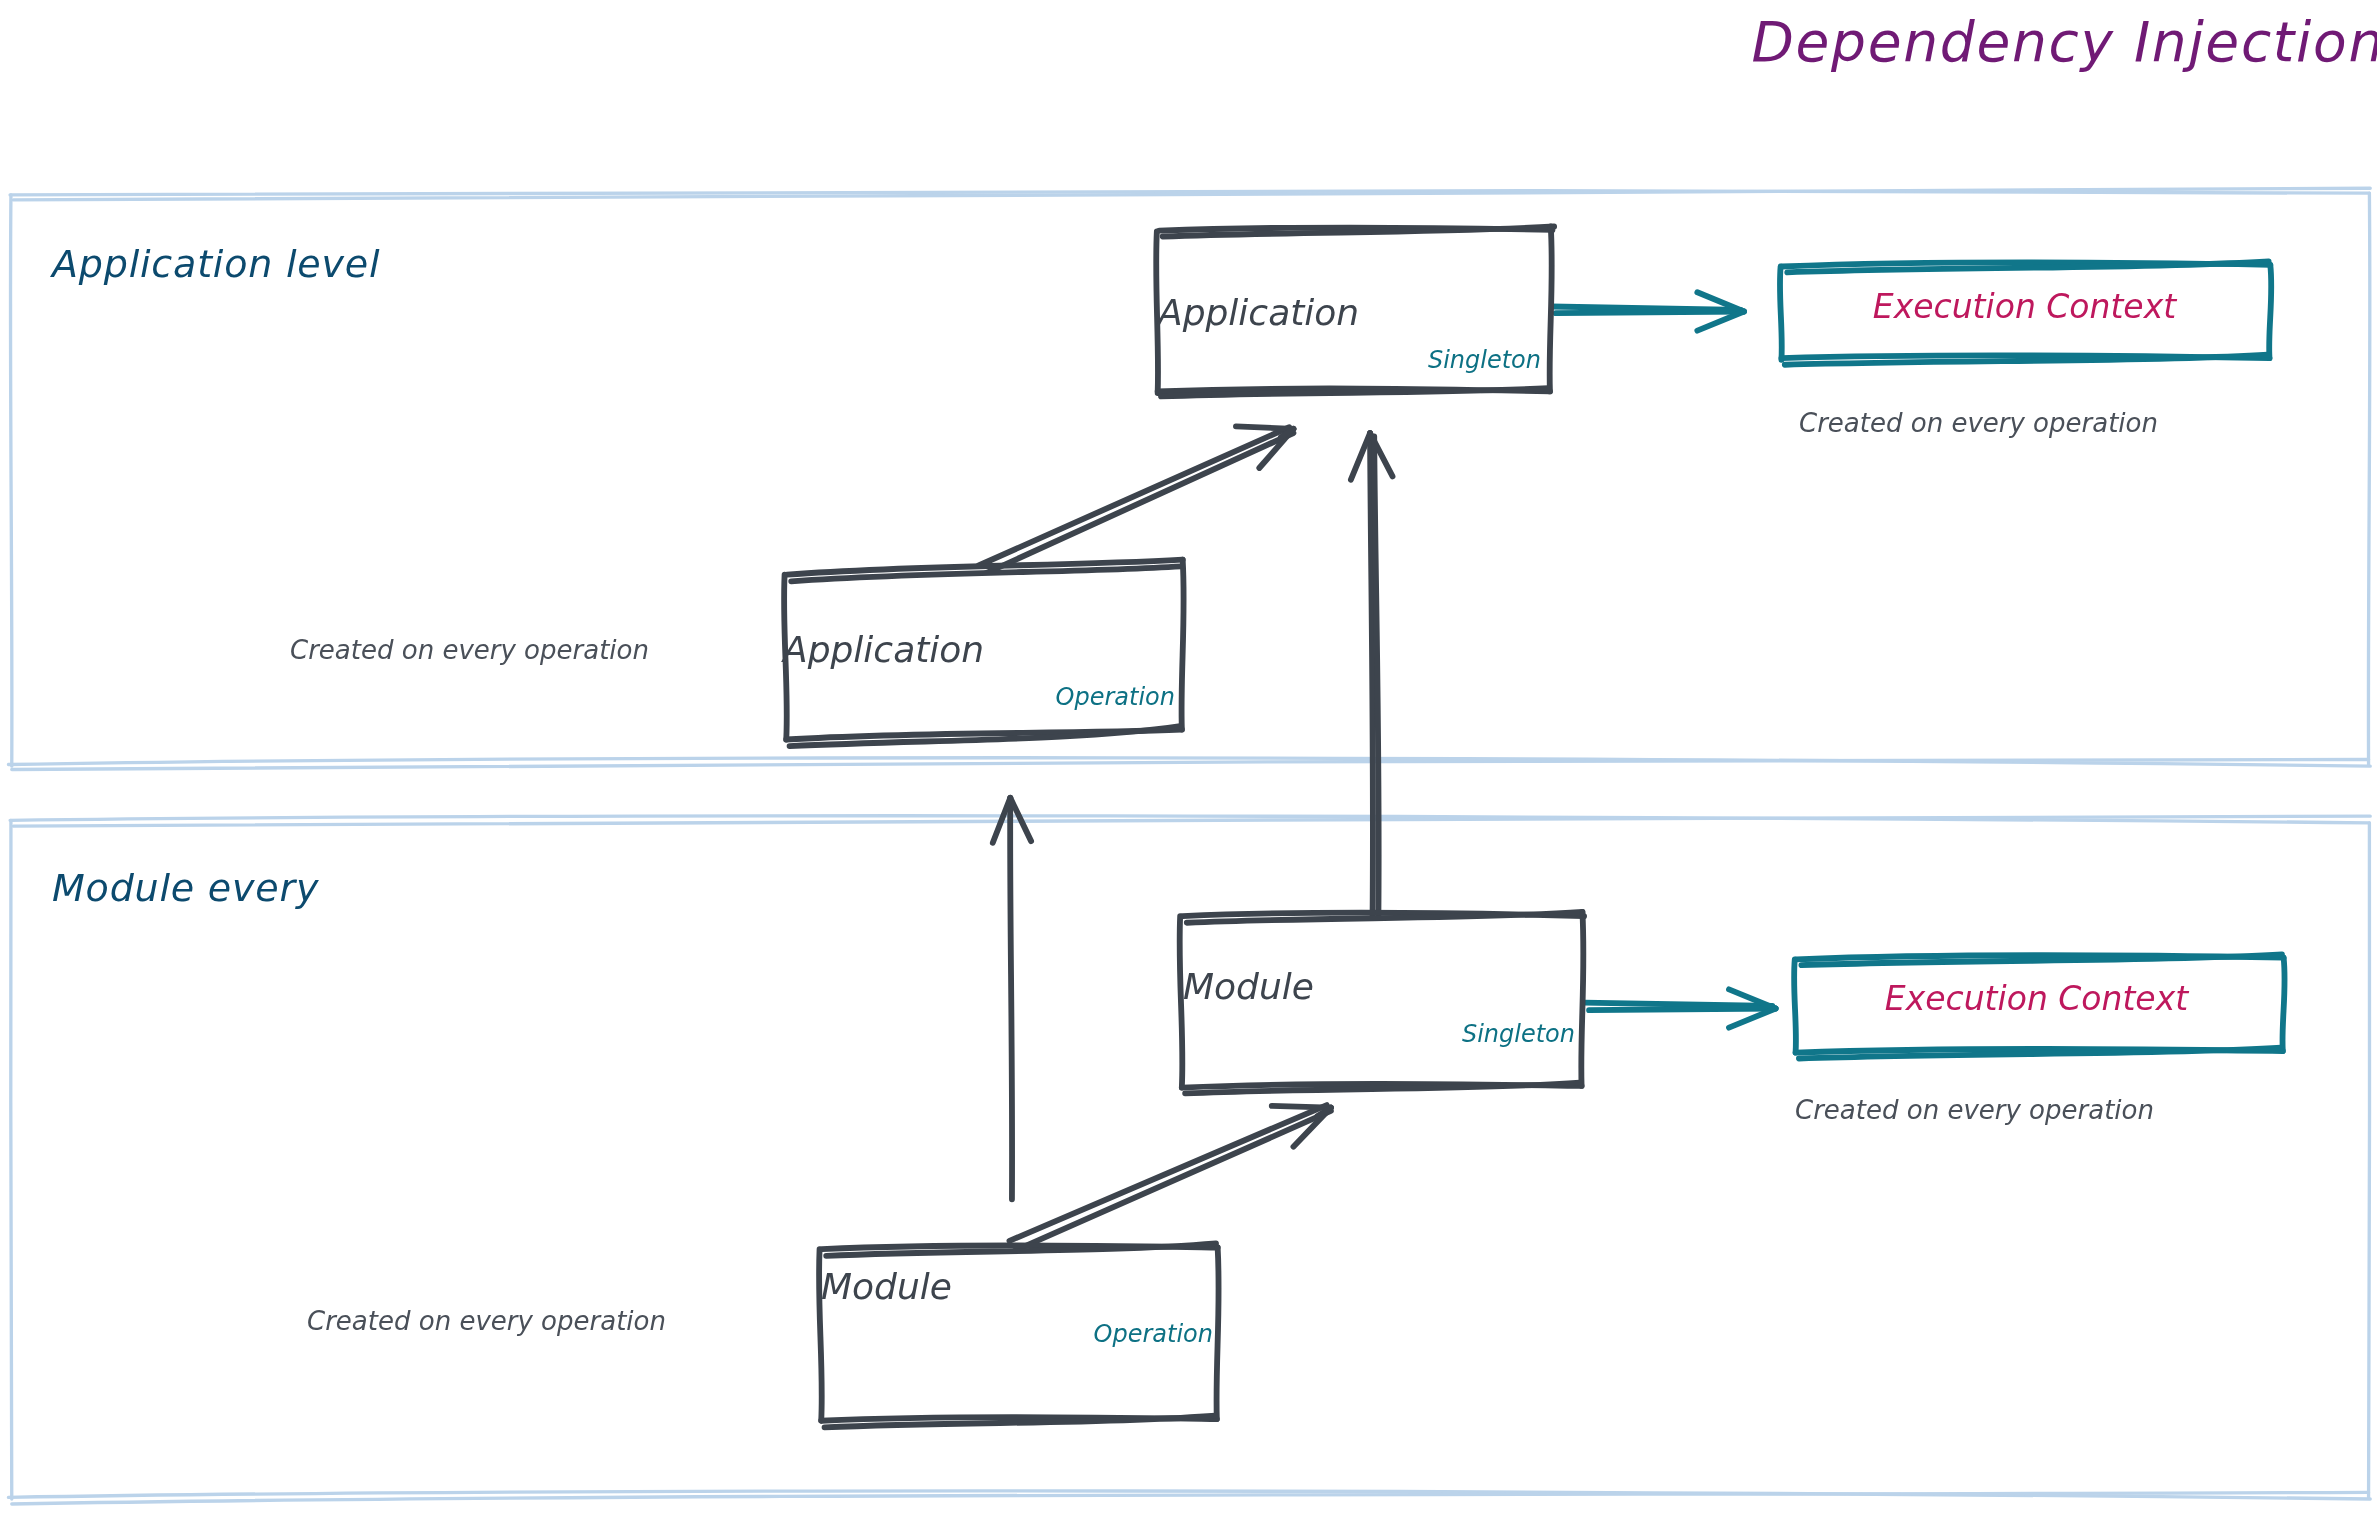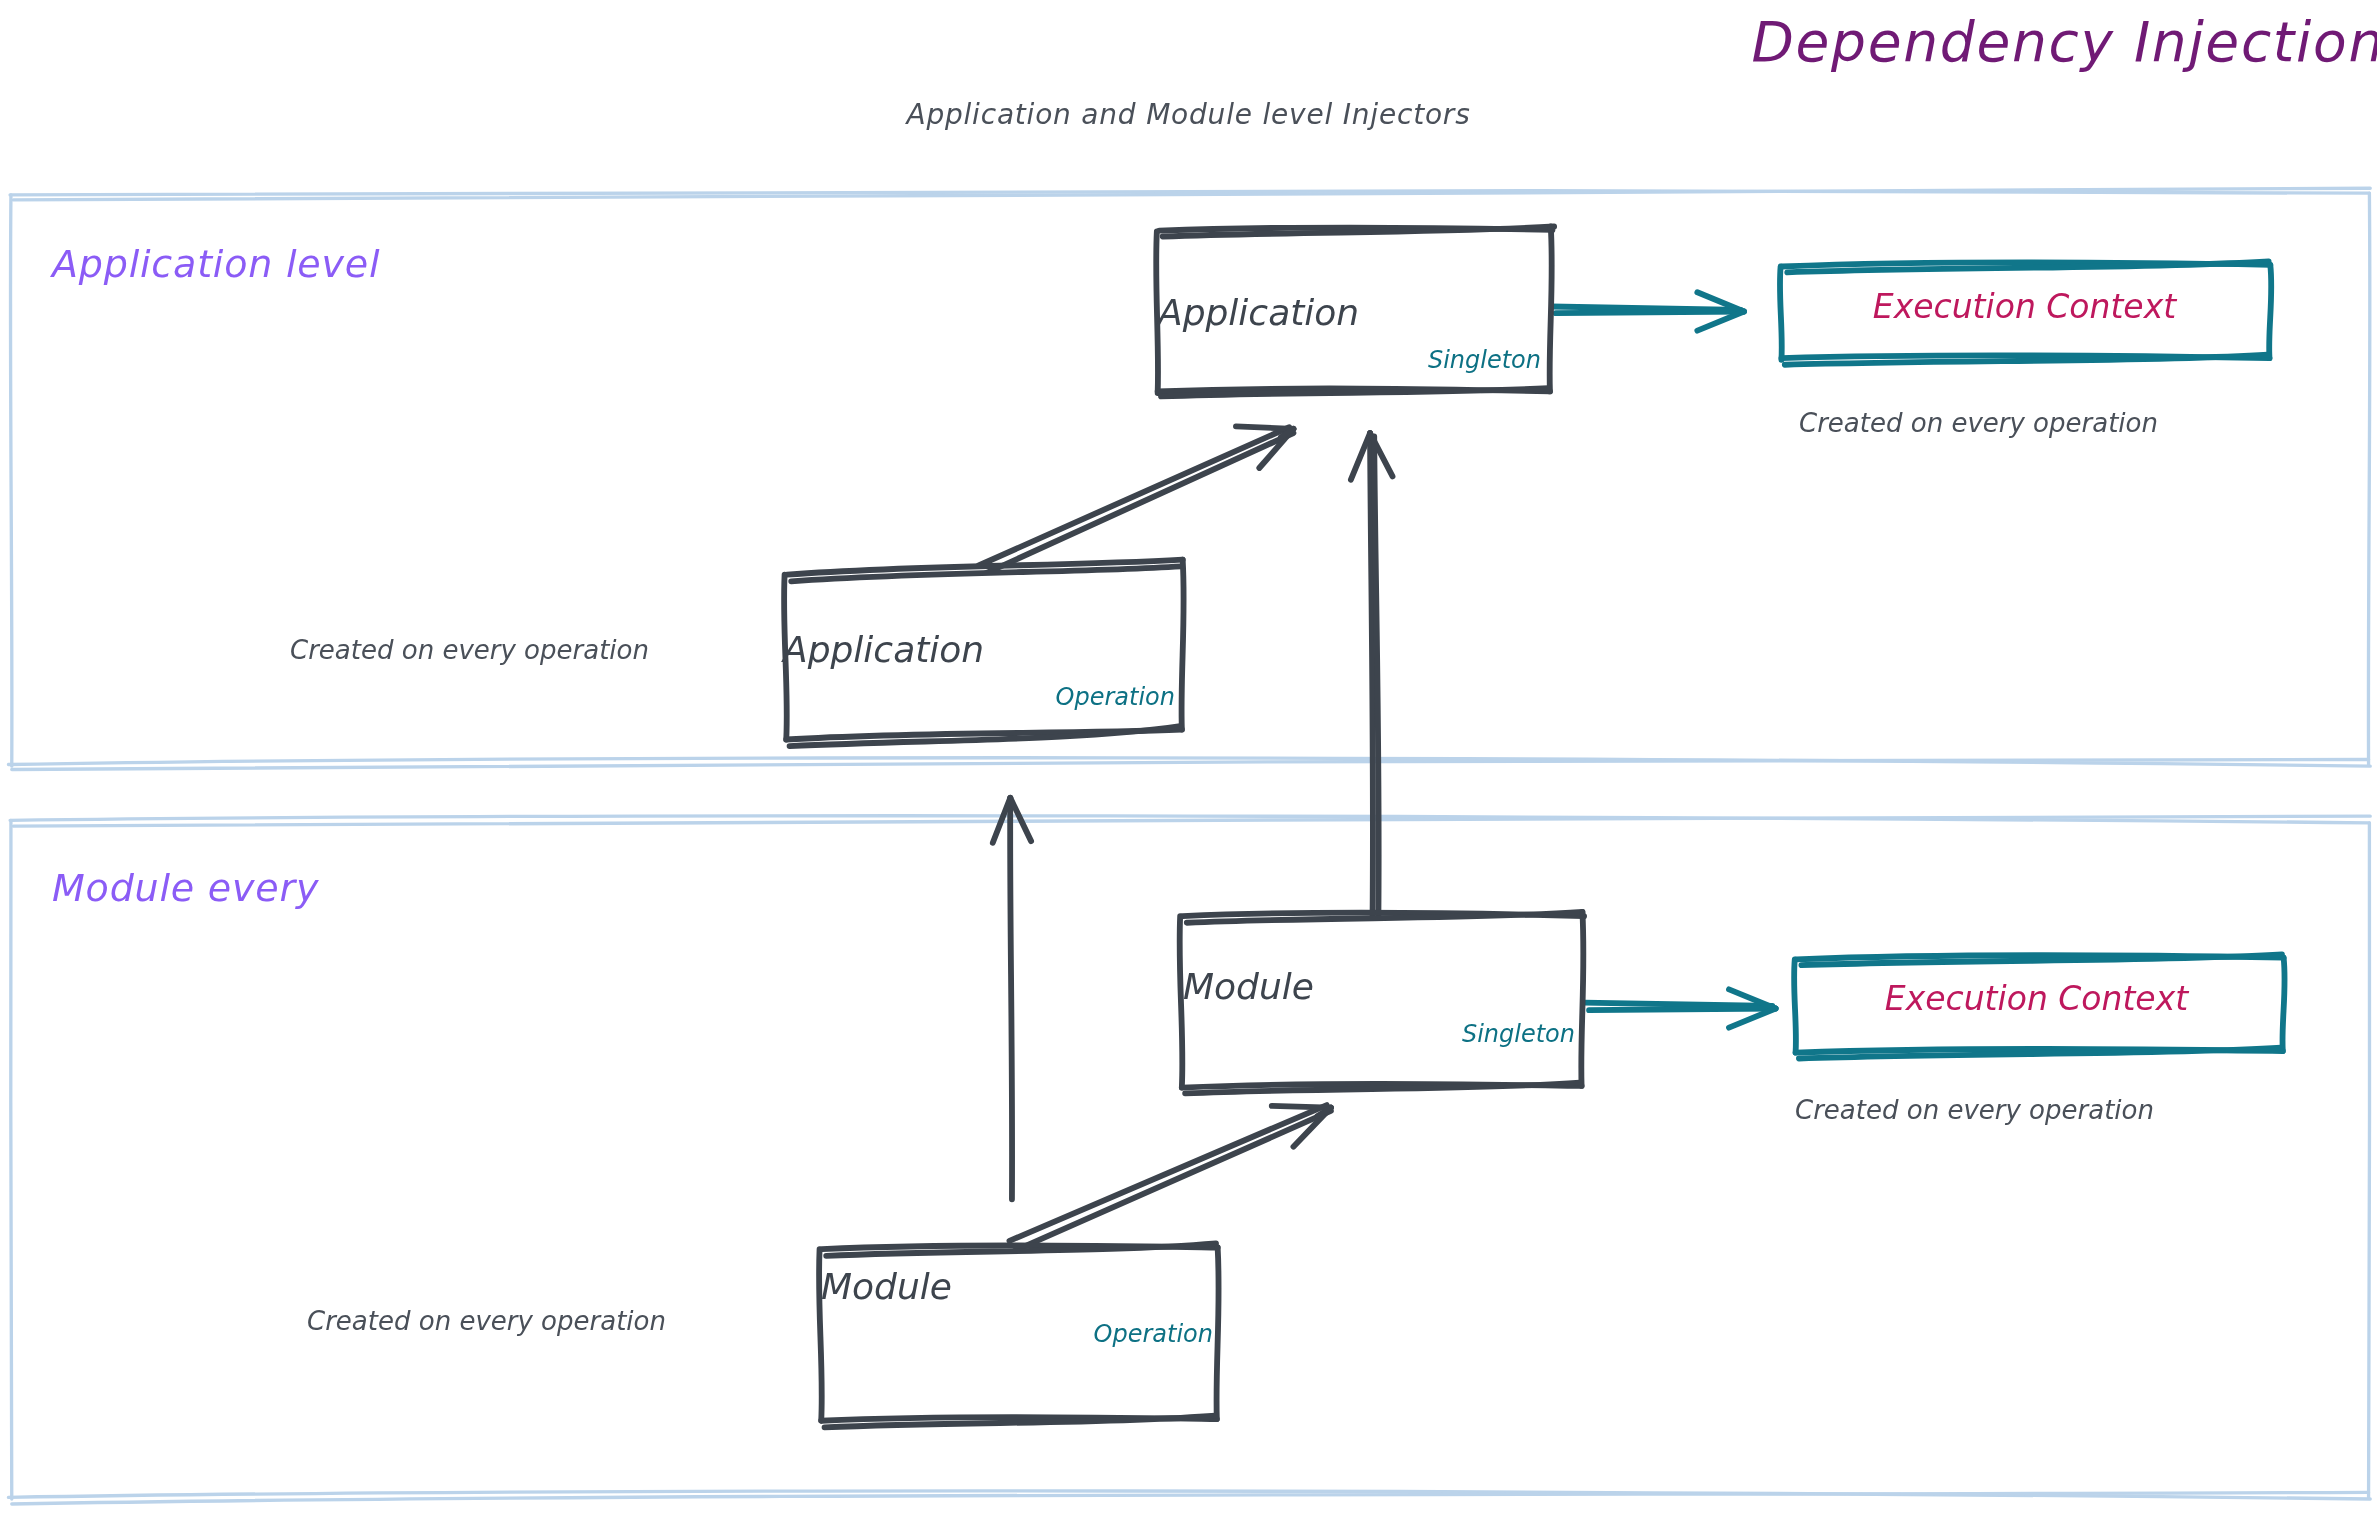--- a/index.html
+++ b/index.html
@@ -47,21 +47,21 @@
     font-size: 28px;
     font-style: italic;
     letter-spacing: 0.8px;
     color: #4A5059;
   }
 
   .lane-label {
     font-size: 38px;
     font-style: italic;
     letter-spacing: 0.8px;
-    color: #8b5cf6;
+    color: #0c4a6e;
   }
   .lane-app  { left: 52px; top: 242px; }
   .lane-mod  { left: 52px; top: 866px; }
 
   .box-title {
     font-size: 36px;
     font-style: italic;
     color: #3D444D;
     text-align: left;
   }
@@ -234,21 +234,20 @@
       <path d="M 992 1508 C 1150 1501, 1330 1504, 1460 1493" fill="none"></path>
       <path d="M 984 1500 C 981 1570, 989 1640, 986 1706" fill="none"></path>
       <path d="M 1462 1498 C 1466 1570, 1459 1640, 1461 1704" fill="none"></path>
       <path d="M 986 1706 C 1140 1699, 1320 1702, 1461 1704" fill="none"></path>
       <path d="M 990 1714 C 1150 1707, 1330 1710, 1459 1700" fill="none"></path>
     </g>
 
   </svg>
 
   <div class="txt title">Dependency Injection</div>
-  <div class="txt subtitle">Application and Module level Injectors</div>
 
   <div class="txt lane-label lane-app">Application level</div>
   <div class="txt lane-label lane-mod">Module every</div>
 
   <div class="txt box-title t-app-s-title">Application</div>
   <div class="txt box-scope t-app-s-scope">Singleton</div>
 
   <div class="txt ec-title t-ec1-title">Execution Context</div>
   <div class="txt caption t-ec1-cap">Created on every operation</div>
 

